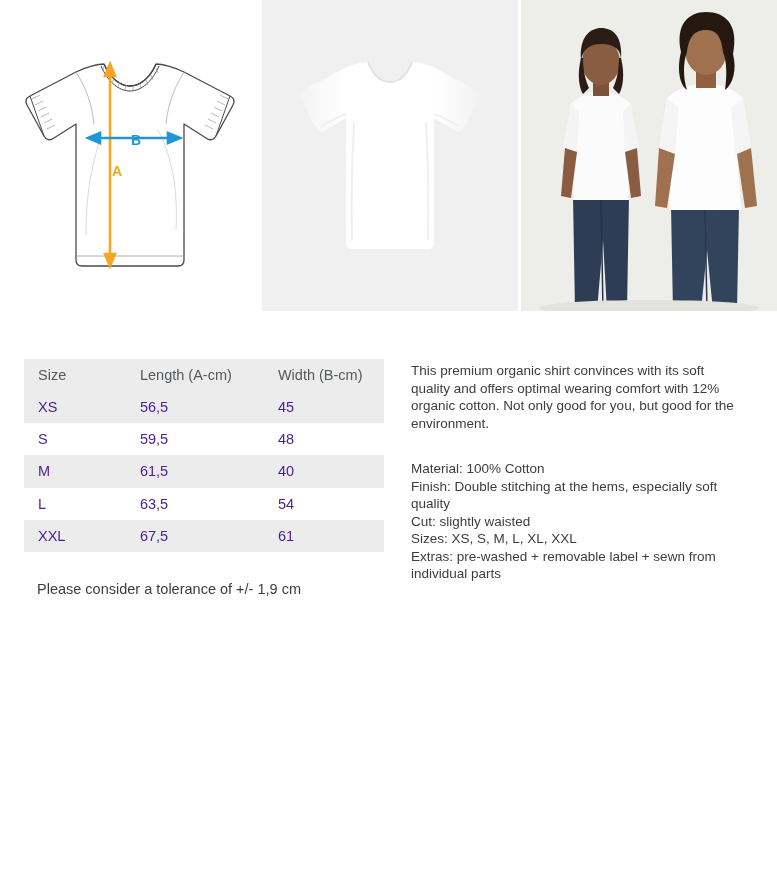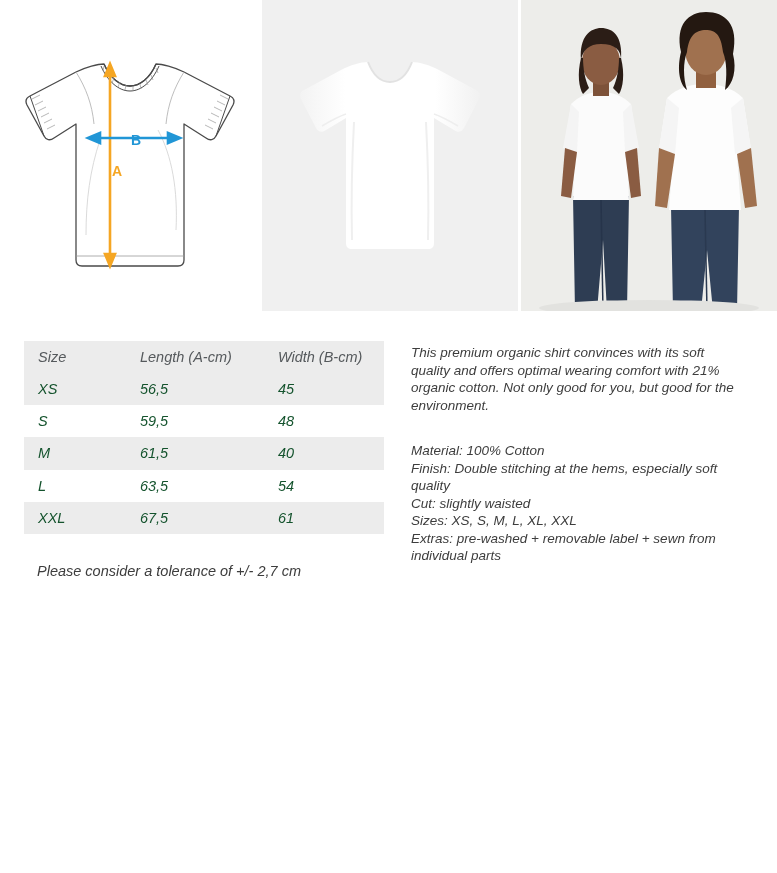--- a/index.html
+++ b/index.html
@@ -37,42 +37,41 @@
 
   
   .flat-svg { position: absolute; left: 0; top: 0; }
 
   
   .models-svg { position: absolute; left: 0; top: 0; }
 
   
   .content {
     position: absolute;
-    top: 293px;
+    top: 311px;
     left: 0;
     width: 630px;
     height: 562px;
-    font-style: italic;
   }
 
   
   .size-table {
     position: absolute;
     left: 24px;
     top: 48px;
     width: 360px;
     border-collapse: collapse;
     font-size: 14.5px;
   }
   .size-table th,
   .size-table td {
     text-align: left;
     padding: 7px 0 7px 14px;
     font-weight: normal;
-    color: #14532d;
+    color: #4c1d95;
     line-height: 1.25;
   }
   .size-table thead th {
     color: #55595c;
     background: #ececec;
   }
   .size-table tbody tr:nth-child(odd) td { background: #ececec; }
   .size-table tbody tr:nth-child(even) td { background: #ffffff; }
   .col-size   { width: 100px; }
   .col-length { width: 140px; }
@@ -270,24 +269,24 @@
         <td>54</td>
       </tr>
       <tr>
         <td>XXL</td>
         <td>67,5</td>
         <td>61</td>
       </tr>
     </tbody>
   </table>
 
-  <div class="tolerance-note">Please consider a tolerance of +/- 2,7 cm</div>
+  <div class="tolerance-note">Please consider a tolerance of +/- 1,9 cm</div>
 
   <div class="desc">
-    <p>This premium organic shirt convinces with its soft quality and offers optimal wearing comfort with 21% organic cotton. Not only good for you, but good for the environment.</p>
+    <p>This premium organic shirt convinces with its soft quality and offers optimal wearing comfort with 12% organic cotton. Not only good for you, but good for the environment.</p>
     <div class="spacer-14"></div>
     <div class="lines">
       <div>Material: 100% Cotton</div>
       <div>Finish: Double stitching at the hems, especially soft quality</div>
       <div>Cut: slightly waisted</div>
       <div>Sizes: XS, S, M, L, XL, XXL</div>
       <div>Extras: pre-washed + removable label + sewn from individual parts</div>
     </div>
   </div>
 </div>

